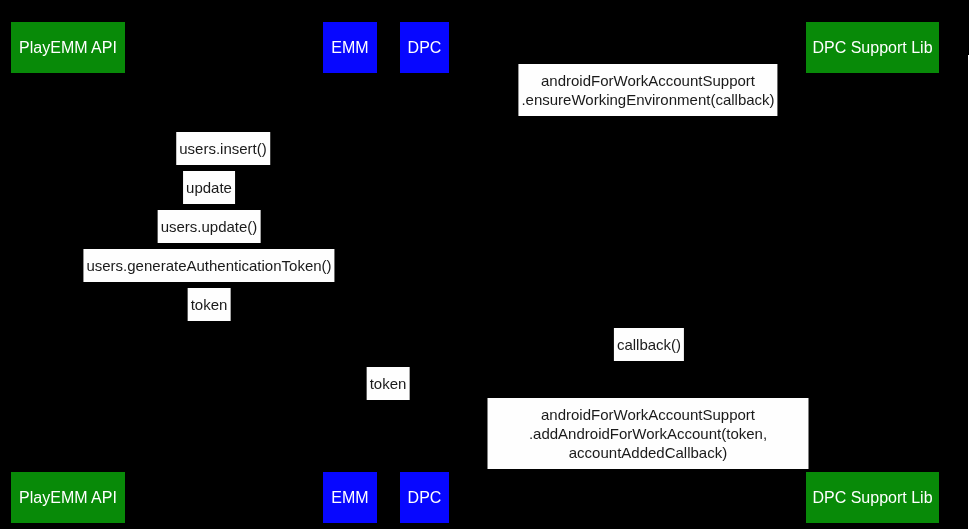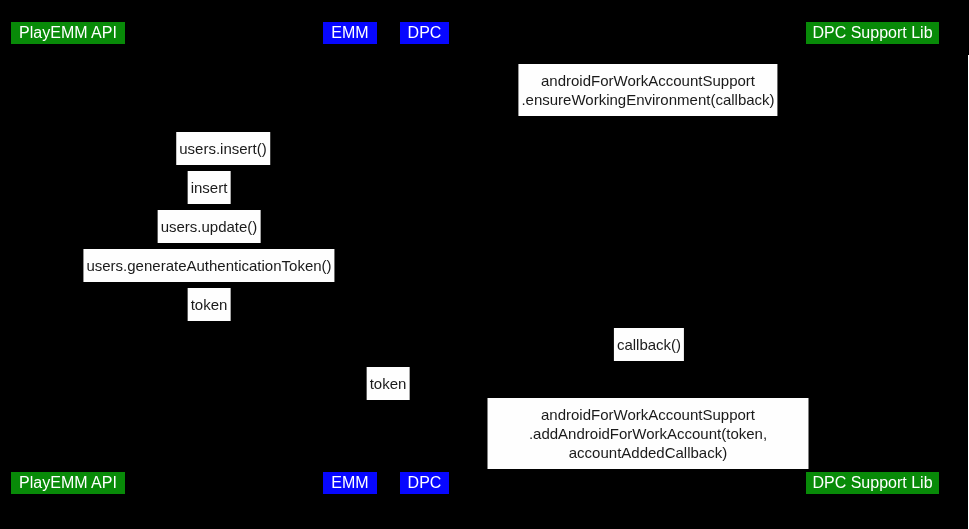--- a/index.html
+++ b/index.html
@@ -5,21 +5,21 @@
   html,body{margin:0;padding:0;background:#000;}
   .stage{
     position:relative;
     width:969px;height:529px;
     background:var(--bg,#000);
     overflow:hidden;
     font-family:"Liberation Sans", sans-serif;
   }
   .actor{
     position:absolute;
-    height:22px;
+    height:51px;
     display:flex;align-items:center;justify-content:center;
     color:#fff;
     font-size:16px;
     white-space:nowrap;
     box-sizing:border-box;
   }
   .actor.google{background:var(--google-green,#088A08);}
   .actor.emm{background:var(--emm-blue,#0707FF);text-align:center;}
   .msg{
     position:absolute;
@@ -45,21 +45,21 @@
 <div class="stage">
 
   <div class="actor google" style="left:11px;top:22px;width:114px">PlayEMM API</div>
   <div class="actor emm" style="left:323px;top:22px;width:54px">EMM</div>
   <div class="actor emm" style="left:400px;top:22px;width:49px">DPC</div>
   <div class="actor google" style="left:806px;top:22px;width:133px">DPC Support Lib</div>
 
   <div class="msg" style="left:648px;top:64px">androidForWorkAccountSupport
 .ensureWorkingEnvironment(callback)</div>
   <div class="msg" style="left:223px;top:132px">users.insert()</div>
-  <div class="msg" style="left:209px;top:171px">insert</div>
+  <div class="msg" style="left:209px;top:171px">update</div>
   <div class="msg" style="left:209px;top:210px">users.update()</div>
   <div class="msg" style="left:209px;top:249px">users.generateAuthenticationToken()</div>
   <div class="msg" style="left:209px;top:288px">token</div>
   <div class="msg" style="left:649px;top:328px">callback()</div>
   <div class="msg" style="left:388px;top:367px">token</div>
   <div class="msg" style="left:648px;top:398px">androidForWorkAccountSupport
 .addAndroidForWorkAccount(token, accountAddedCallback)</div>
 
   <div class="actor google" style="left:11px;top:472px;width:114px">PlayEMM API</div>
   <div class="actor emm" style="left:323px;top:472px;width:54px">EMM</div>

